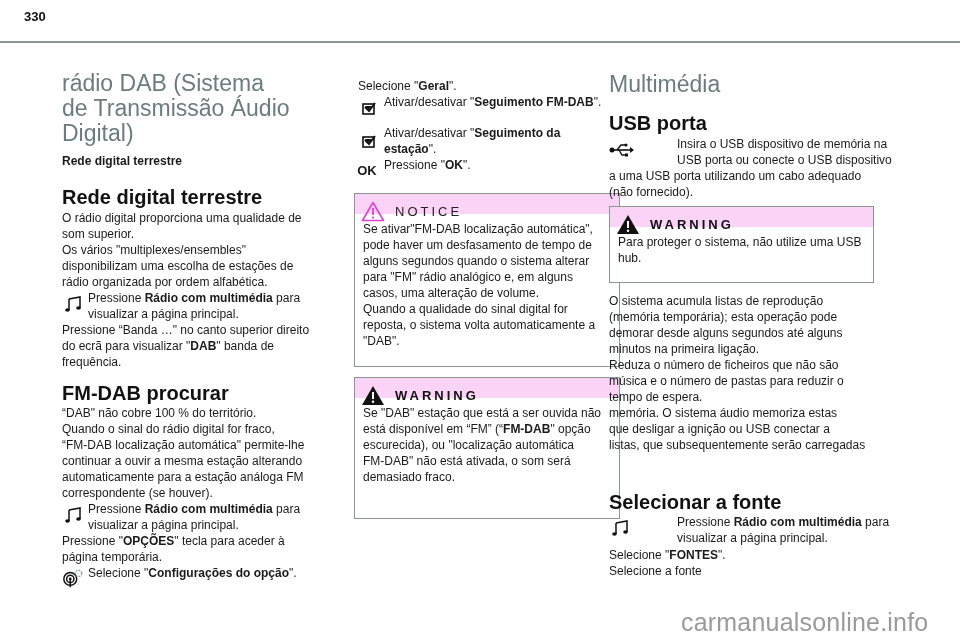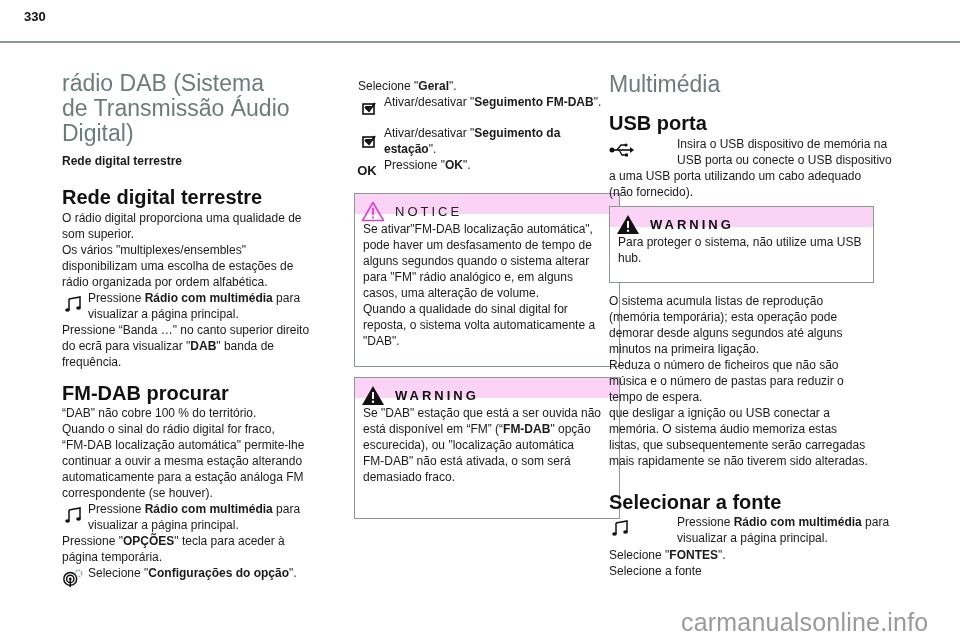--- a/index.html
+++ b/index.html
@@ -261,24 +261,23 @@
   </div>
 
   <div class="para" style="top:293px;">
     <div>O sistema acumula listas de reprodução</div>
     <div>(memória temporária); esta operação pode</div>
     <div>demorar desde alguns segundos até alguns</div>
     <div>minutos na primeira ligação.</div>
     <div>Reduza o número de ficheiros que não são</div>
     <div>música e o número de pastas para reduzir o</div>
     <div>tempo de espera.</div>
+    <div>memória. O sistema áudio memoriza estas</div>
     <div>que desligar a ignição ou USB conectar a</div>
-    <div>memória. O sistema áudio memoriza estas</div>
     <div>listas, que subsequentemente serão carregadas</div>
-    <div>mais rapidamente se não tiverem sido alteradas.</div>
   </div>
 
   <div class="h2" style="top:491px;">Selecionar a fonte</div>
   <div class="icon-row" style="top:514px; width:300px;">
     <span class="ic">
       <svg width="18" height="18" viewBox="0 0 18 18">
           <path d="M5 4 L16 2 L16 13" fill="none" stroke="#111" stroke-width="1.5"></path>
           <line x1="5" y1="4" x2="5" y2="15" stroke="#111" stroke-width="1.5"></line>
           <ellipse cx="3.5" cy="15" rx="2.3" ry="1.8" fill="#111"></ellipse>
           <ellipse cx="14.5" cy="13" rx="2.3" ry="1.8" fill="#111"></ellipse>

